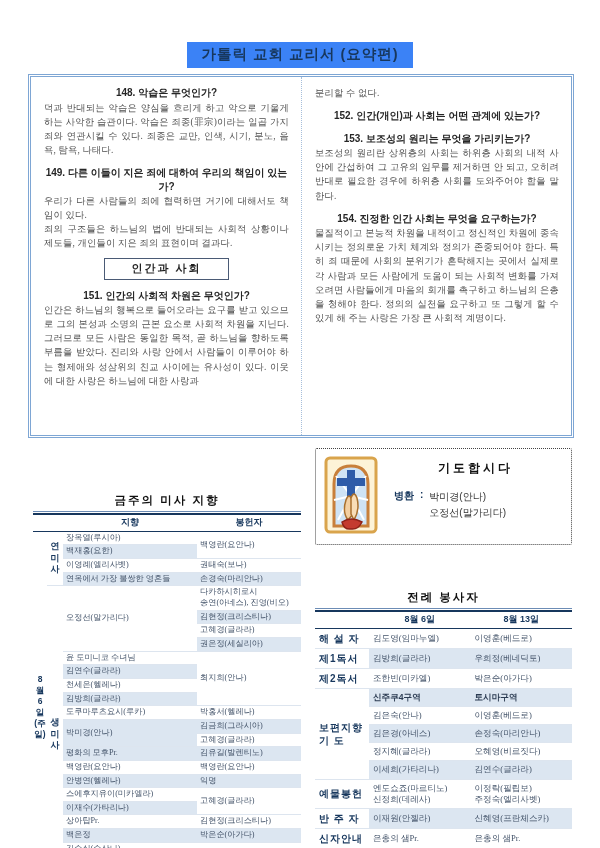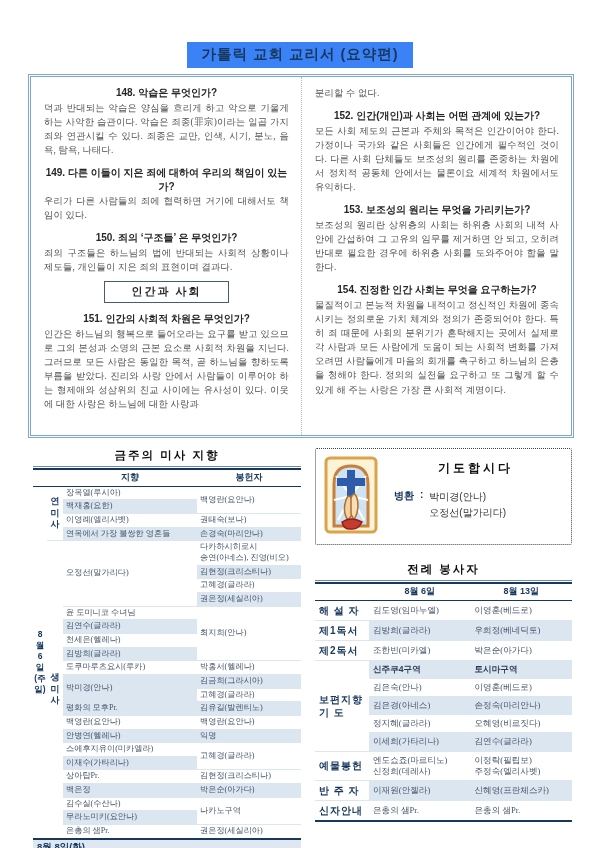--- a/index.html
+++ b/index.html
@@ -24,21 +24,21 @@
   .section-box-wrap { text-align:center; margin:7px 0 2px; }
   .section-box { display:inline-block; border:1px solid #4a5a75; font-weight:bold;
     font-size:11px; color:#1f1f1f; padding:2px 26px 3px; letter-spacing:2px; }
 
   
   .bottom { display:flex; margin:10px 28px 0 33px; gap:14px; }
   .col-left { width:268px; }
   .col-right { width:257px; }
 
   .tbl-title { text-align:center; font-weight:bold; font-size:11.5px; color:#111;
-    letter-spacing:2px; margin-bottom:3px; }
+    letter-spacing:2px; margin-bottom:3px;margin-top:45px; }
 
   .rulebox { border-top:1px solid #6c8cb5; }
   table { border-collapse:collapse; width:100%; margin-top:1px;
     border-top:2px solid #17375d; border-bottom:2px solid #17375d; }
   th, td { font-family:"Liberation Serif", serif; font-weight:normal;
     font-size:8.2px; color:#44546a; padding:1px 3px; line-height:1.3;
     border-bottom:1px solid #dde5ef; text-align:left; vertical-align:middle; }
   thead th { font-family:"Liberation Sans", sans-serif; font-weight:bold;
     color:#17375d; font-size:9px; text-align:center; padding:2px 3px;
     border-bottom:1.5px solid #17375d; }
@@ -87,30 +87,28 @@
     <span class="title-band">가톨릭 교회 교리서 (요약편)</span>
   </div>
 
   <div class="cat-box">
     <div class="cat-cols">
       <div class="cat-col left" id="cat-left">
           <div class="q">148. 악습은 무엇인가?</div>
           <div class="a">덕과 반대되는 악습은 양심을 흐리게 하고 악으로 기울게 하는 사악한 습관이다. 악습은 죄종(罪宗)이라는 일곱 가지 죄와 연관시킬 수 있다. 죄종은 교만, 인색, 시기, 분노, 음욕, 탐욕, 나태다.</div>
           <div class="q">149. 다른 이들이 지은 죄에 대하여 우리의 책임이 있는가?</div>
           <div class="a">우리가 다른 사람들의 죄에 협력하면 거기에 대해서도 책임이 있다.</div>
-          <div class="q">150. 죄의 ‘구조들’ 은 무엇인가?</div>
           <div class="a">죄의 구조들은 하느님의 법에 반대되는 사회적 상황이나 제도들, 개인들이 지은 죄의 표현이며 결과다.</div>
           <div class="section-box-wrap"><span class="section-box">인간과 사회</span></div>
           <div class="q">151. 인간의 사회적 차원은 무엇인가?</div>
           <div class="a">인간은 하느님의 행복으로 들어오라는 요구를 받고 있으므로 그의 본성과 소명의 근본 요소로 사회적 차원을 지닌다. 그러므로 모든 사람은 동일한 목적, 곧 하느님을 향하도록 부름을 받았다. 진리와 사랑 안에서 사람들이 이루어야 하는 형제애와 성삼위의 친교 사이에는 유사성이 있다. 이웃에 대한 사랑은 하느님에 대한 사랑과</div>
         </div>
       <div class="cat-col right" id="cat-right">
           <div class="a">분리할 수 없다.</div>
           <div class="q">152. 인간(개인)과 사회는 어떤 관계에 있는가?</div>
-          <div class="a">모든 사회 제도의 근본과 주체와 목적은 인간이어야 한다. 가정이나 국가와 같은 사회들은 인간에게 필수적인 것이다. 다른 사회 단체들도 보조성의 원리를 존중하는 차원에서 정치적 공동체 안에서는 물론이요 세계적 차원에서도 유익하다.</div>
           <div class="q">153. 보조성의 원리는 무엇을 가리키는가?</div>
           <div class="a">보조성의 원리란 상위층의 사회는 하위층 사회의 내적 사안에 간섭하여 그 고유의 임무를 제거하면 안 되고, 오히려 반대로 필요한 경우에 하위층 사회를 도와주어야 함을 말한다.</div>
           <div class="q">154. 진정한 인간 사회는 무엇을 요구하는가?</div>
           <div class="a">물질적이고 본능적 차원을 내적이고 정신적인 차원에 종속시키는 정의로운 가치 체계와 정의가 존중되어야 한다. 특히 죄 때문에 사회의 분위기가 혼탁해지는 곳에서 실제로 각 사람과 모든 사람에게 도움이 되는 사회적 변화를 가져오려면 사람들에게 마음의 회개를 촉구하고 하느님의 은총을 청해야 한다. 정의의 실천을 요구하고 또 그렇게 할 수 있게 해 주는 사랑은 가장 큰 사회적 계명이다.</div>
         </div>
     </div>
   </div>
 
   <div class="bottom">
 

